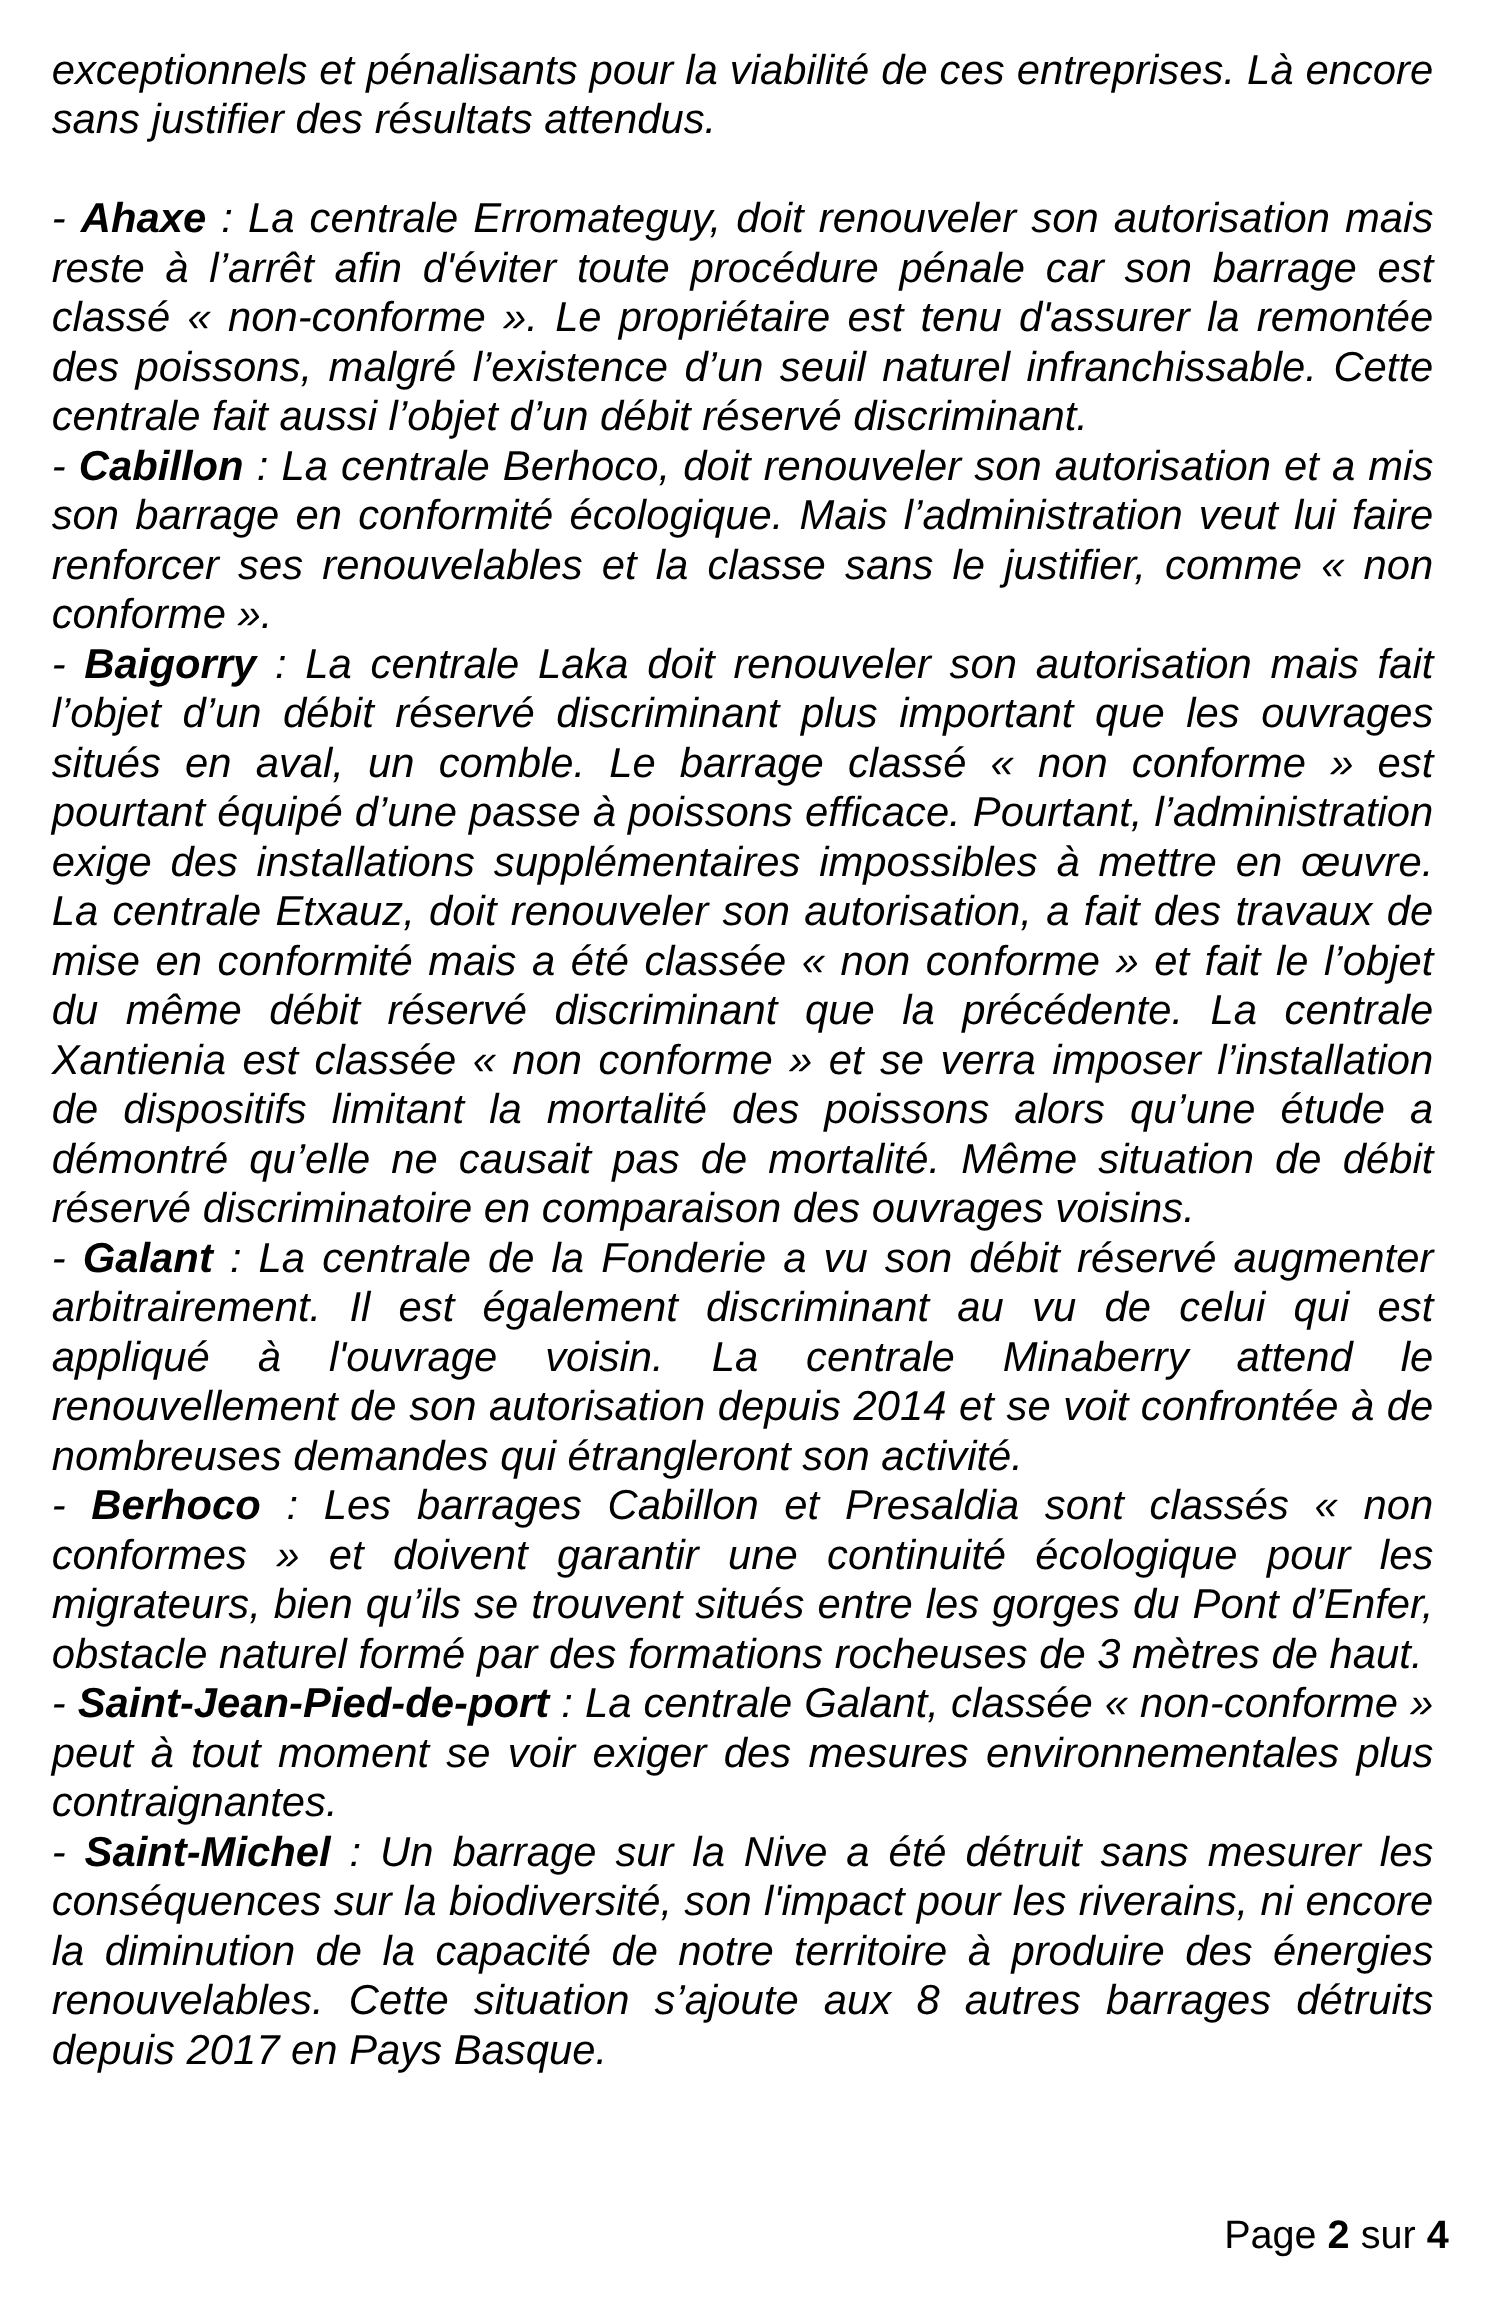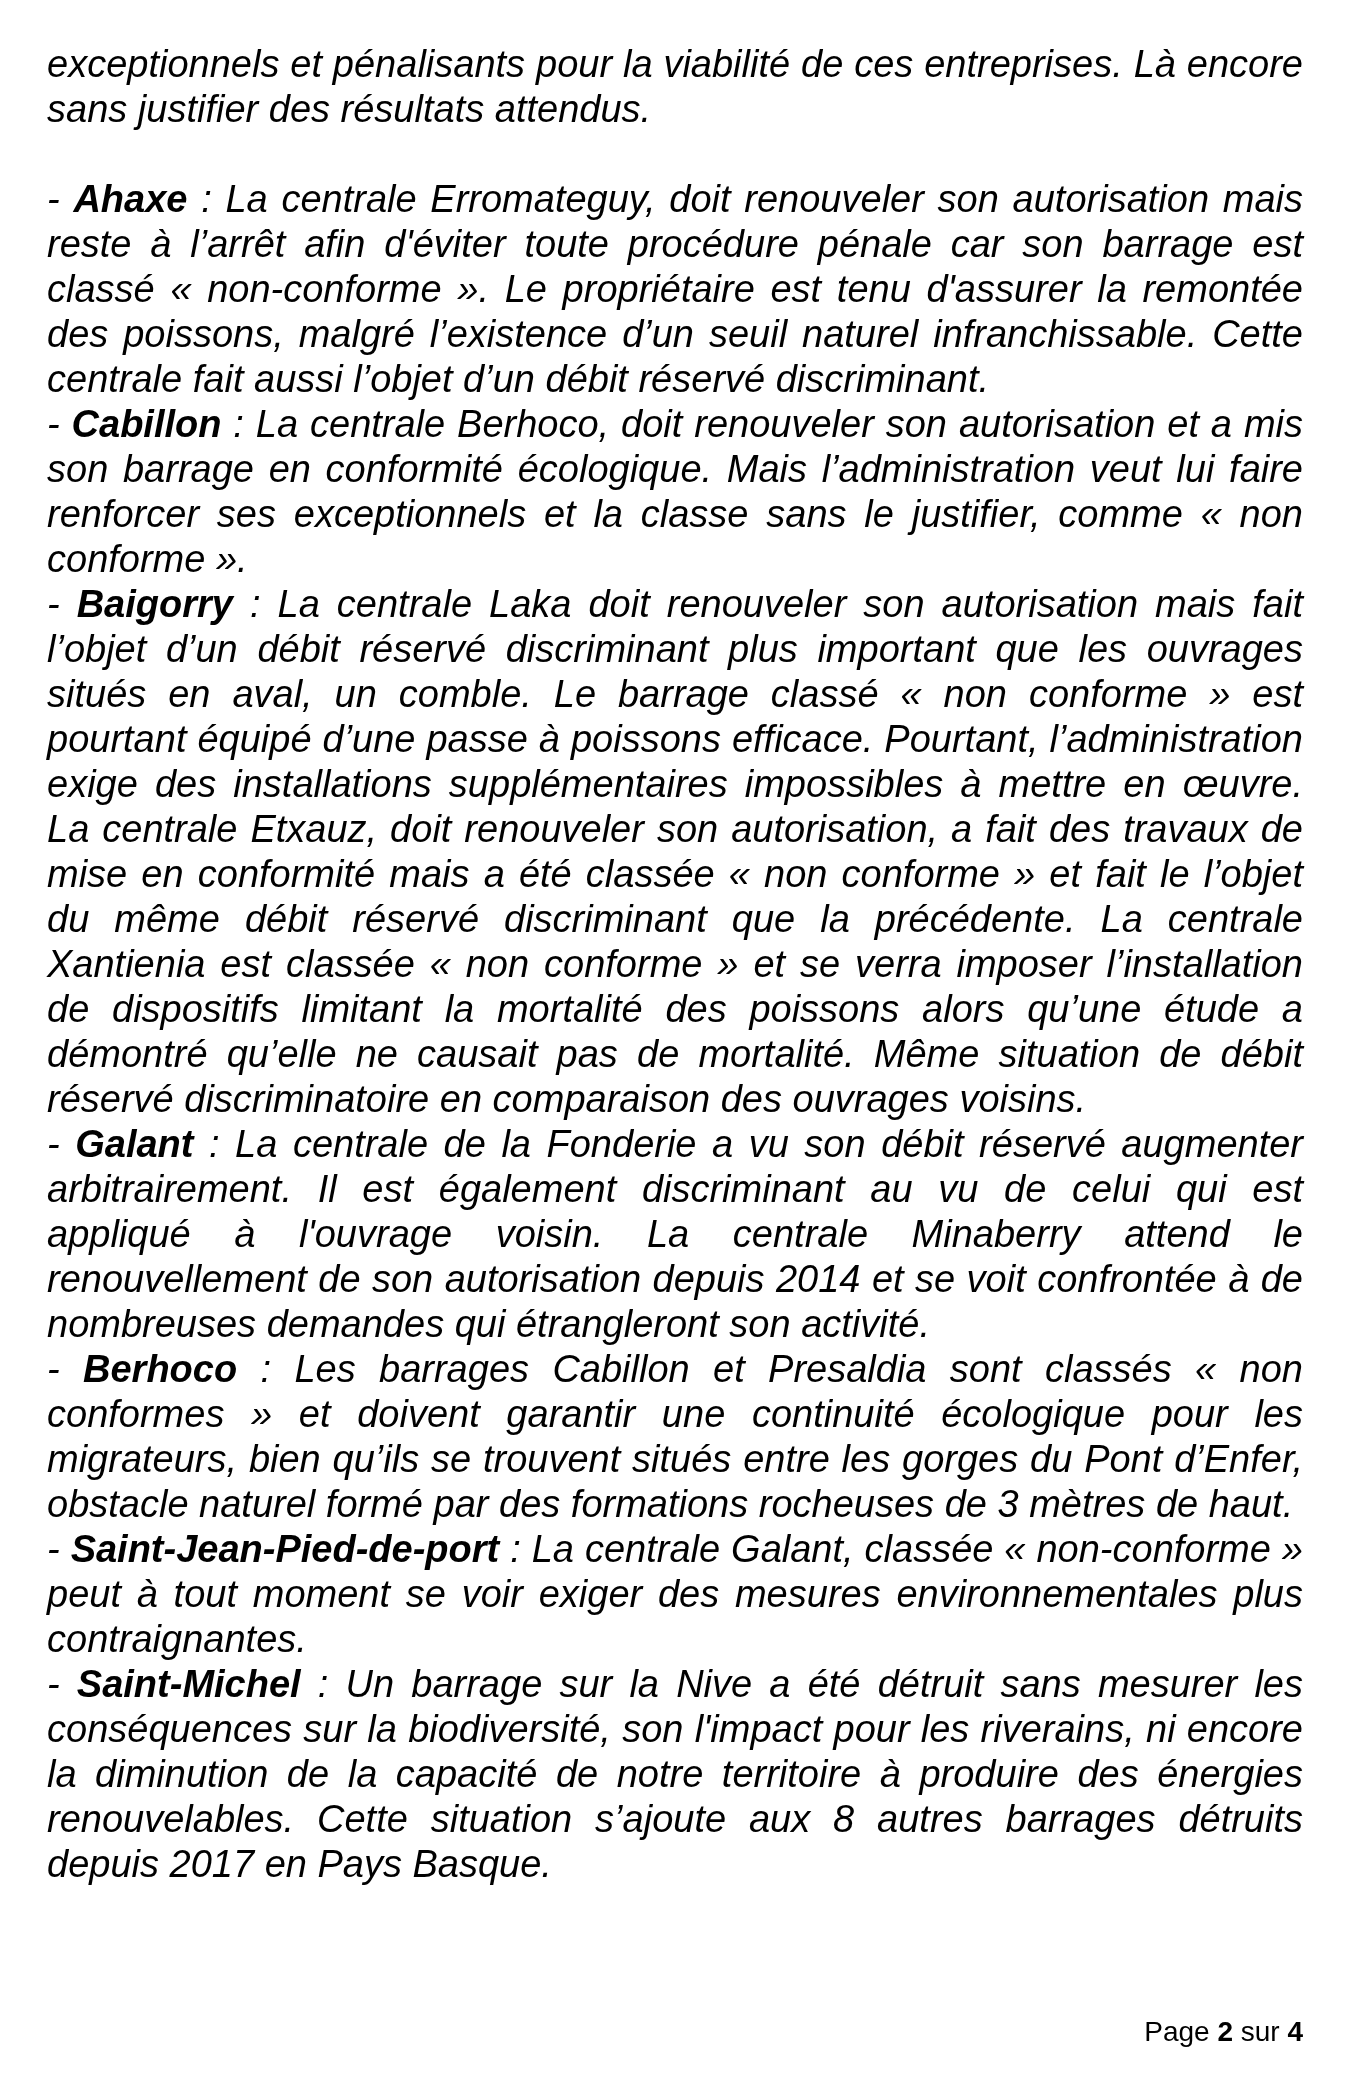--- a/index.html
+++ b/index.html
@@ -25,40 +25,40 @@
   }
   .page-text p {
     margin: 0;
     padding: 0;
     text-align: justify;
   }
   .blank-line { height: 45px; }
   b { font-weight: bold; }
   .footer {
     position: absolute;
-    left: 47px;
+    left: 61px;
     top: 2016px;
     width: 1256px;
-    font-size: 28px;
+    font-size: 36px;
     line-height: 32px;
     text-align: right;
   }
 </style>
 </head>
 <body>
 
 <main class="page-text">
   <p><span>exceptionnels et pénalisants pour la viabilité de ces entreprises. Là encore sans justifier des résultats attendus.</span></p>
 
   <div class="blank-line"></div>
 
 
   <p><span>- </span><b>Ahaxe</b><span> : La centrale Erromateguy, doit renouveler son autorisation mais reste à l’arrêt afin d'éviter toute procédure pénale car son barrage est classé « non-conforme ». Le propriétaire est tenu d'assurer la remontée des poissons, malgré l’existence d’un seuil naturel infranchissable. Cette centrale fait aussi l’objet d’un débit réservé discriminant.</span></p>
 
-  <p><span>- </span><b>Cabillon</b><span> : La centrale Berhoco, doit renouveler son autorisation et a mis son barrage en conformité écologique. Mais l’administration veut lui faire renforcer ses exceptionnels et la classe sans le justifier, comme « non conforme ».</span></p>
+  <p><span>- </span><b>Cabillon</b><span> : La centrale Berhoco, doit renouveler son autorisation et a mis son barrage en conformité écologique. Mais l’administration veut lui faire renforcer ses renouvelables et la classe sans le justifier, comme « non conforme ».</span></p>
 
   <p><span>- </span><b>Baigorry</b><span> : La centrale Laka doit renouveler son autorisation mais fait l’objet d’un débit réservé discriminant plus important que les ouvrages situés en aval, un comble. Le barrage classé « non conforme » est pourtant équipé d’une passe à poissons efficace. Pourtant, l’administration exige des installations supplémentaires impossibles à mettre en œuvre. La centrale Etxauz, doit renouveler son autorisation, a fait des travaux de mise en conformité mais a été classée « non conforme » et fait le l’objet du même débit réservé discriminant que la précédente. La centrale Xantienia est classée « non conforme » et se verra imposer l’installation de dispositifs limitant la mortalité des poissons alors qu’une étude a démontré qu’elle ne causait pas de mortalité. Même situation de débit réservé discriminatoire en comparaison des ouvrages voisins.</span></p>
 
   <p><span>- </span><b>Galant</b><span> : La centrale de la Fonderie a vu son débit réservé augmenter arbitrairement. Il est également discriminant au vu de celui qui est appliqué à l'ouvrage voisin. La centrale Minaberry attend le renouvellement de son autorisation depuis 2014 et se voit confrontée à de nombreuses demandes qui étrangleront son activité.</span></p>
 
   <p><span>- </span><b>Berhoco</b><span> : Les barrages Cabillon et Presaldia sont classés « non conformes » et doivent garantir une continuité écologique pour les migrateurs, bien qu’ils se trouvent situés entre les gorges du Pont d’Enfer, obstacle naturel formé par des formations rocheuses de 3 mètres de haut.</span></p>
 
   <p><span>- </span><b>Saint-Jean-Pied-de-port</b><span> : La centrale Galant, classée « non-conforme » peut à tout moment se voir exiger des mesures environnementales plus contraignantes.</span></p>
 
   <p><span>- </span><b>Saint-Michel</b><span> : Un barrage sur la Nive a été détruit sans mesurer les conséquences sur la biodiversité, son l'impact pour les riverains, ni encore la diminution de la capacité de notre territoire à produire des énergies renouvelables. Cette situation s’ajoute aux 8 autres barrages détruits depuis 2017 en Pays Basque.</span></p>

